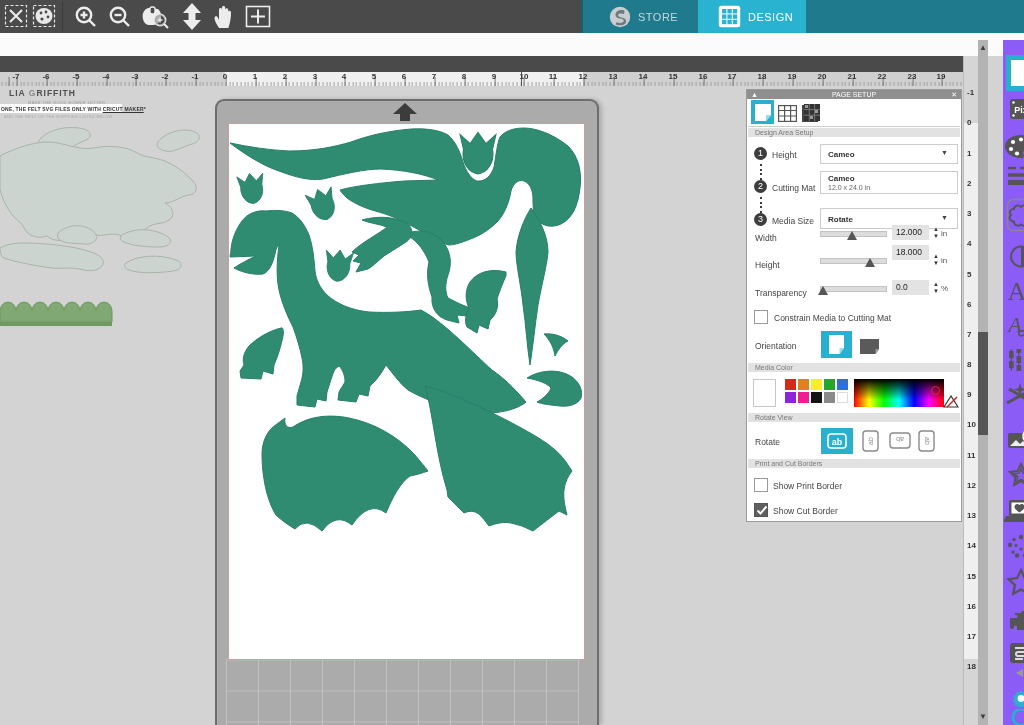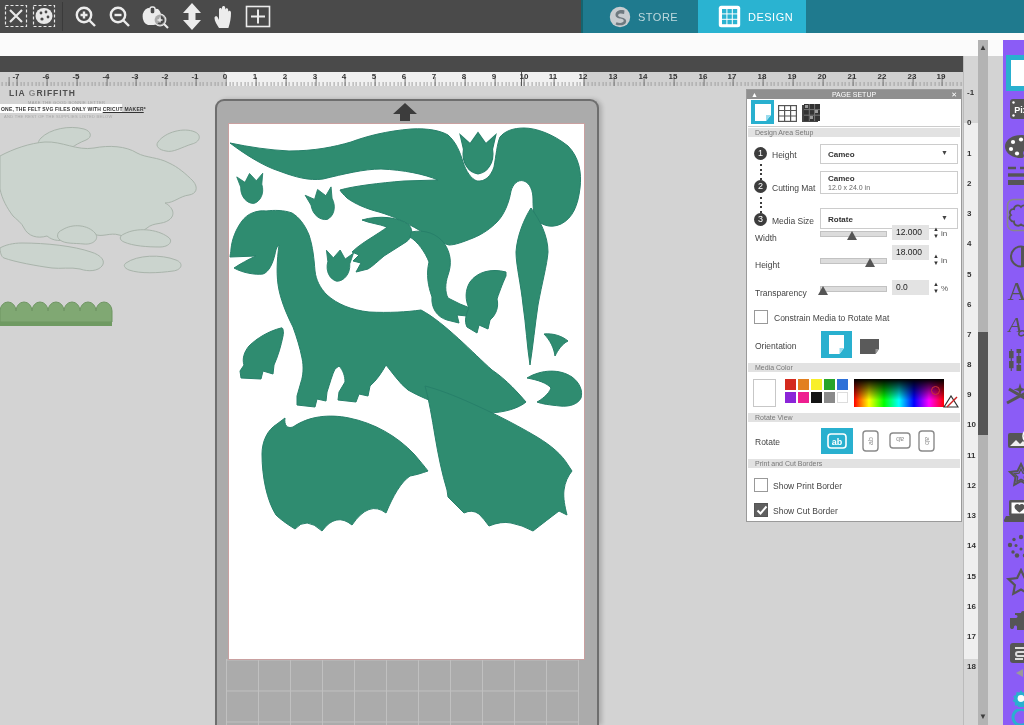--- a/index.html
+++ b/index.html
@@ -594,21 +594,21 @@
 
 <div class="plabel" style="top:198px">Transparency</div>
 <div class="slider" style="top:196px">
       <div class="sthumb" style="left:-3px"></div>
     </div>
 <div class="vbox" style="top:190px">0.0</div>
 <div class="spin" style="top:191px">▲<br>▼</div>
 <div class="unit" style="top:194px">%</div>
 
 <div class="cb" style="left:7px;top:220px"></div>
-<div class="plabel" style="left:27px;top:223px">Constrain Media to Rotate Mat</div>
+<div class="plabel" style="left:27px;top:223px">Constrain Media to Cutting Mat</div>
 
 <div class="plabel" style="top:251px">Orientation</div>
 <div style="position:absolute;left:74px;top:241px;width:31px;height:27px;background:#29b0cf"></div>
 <svg style="position:absolute;left:82px;top:245px" width="15" height="19" viewBox="0 0 15 19">
       <path d="M0 0 h15 v13 l-4.5 6 h-10.5 z" fill="#fff"></path>
       <path d="M15 13 l-4.5 6 v-6 z" fill="#9adcee"></path>
     </svg>
 <svg style="position:absolute;left:113px;top:249px" width="19" height="15" viewBox="0 0 19 15">
       <path d="M0 0 h19 v10 l-3.5 5 h-15.5 z" fill="#5a5a5a"></path>
       <path d="M19 10 l-3.5 5 v-5 z" fill="#999"></path>

